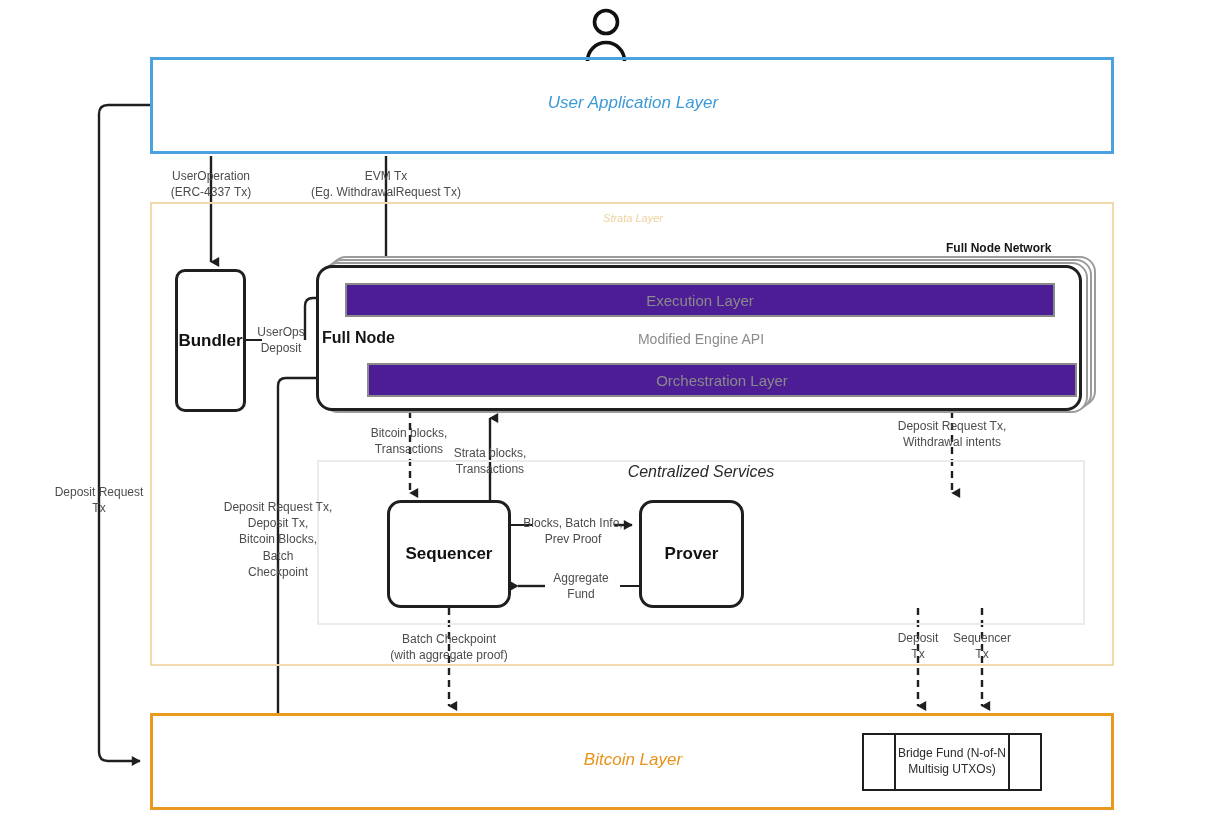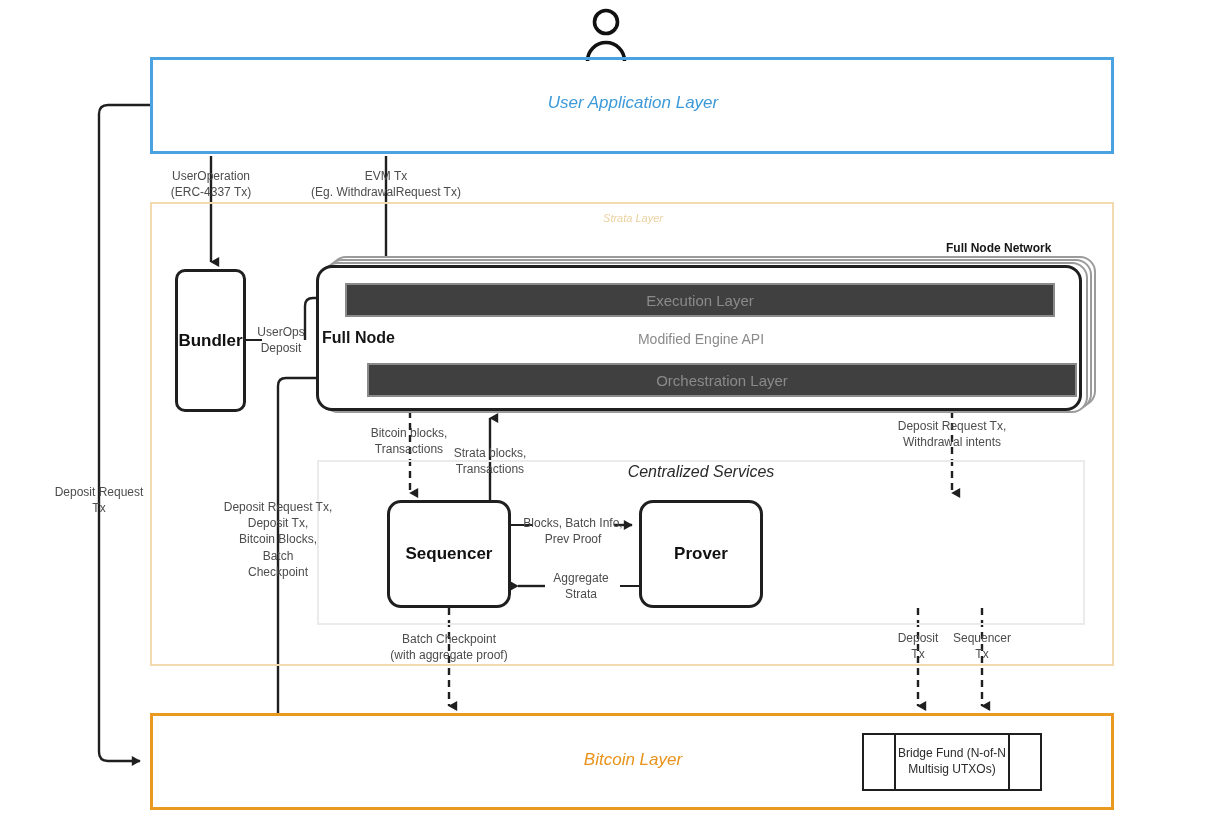--- a/index.html
+++ b/index.html
@@ -108,21 +108,21 @@
   }
   #full-node-network-label {
     position: absolute;
     left: 946px; top: 241px;
     font-size: 12px; font-weight: bold; color: #161616;
   }
   .inner-bar {
     position: absolute;
     box-sizing: border-box;
     border: 2px solid #8a8a8a;
-    background: #404040;
+    background: #4c1d95;
     display: flex;
     align-items: center;
     justify-content: center;
     font-size: 15px;
     color: #8a8a8a;
   }
   #execution-layer { left: 345px; top: 283px; width: 710px; height: 34px; }
   #orchestration-layer { left: 345px; top: 363px; width: 710px; height: 34px; margin-left: 22px; }
   #engine-api-label {
     position: absolute;
@@ -141,21 +141,21 @@
     display: flex;
     align-items: center;
     justify-content: center;
     text-align: center;
     font-weight: bold;
     color: #111111;
     line-height: 1.25;
   }
   #bundler-box { left: 175px; top: 269px; width: 71px; height: 143px; font-size: 17px; border-radius: 10px; }
   #sequencer-box { left: 387px; top: 500px; width: 124px; height: 108px; font-size: 17px; }
-  #prover-box { left: 639px; top: 500px; width: 124px; height: 108px; font-size: 17px; }
+  #prover-box { left: 639px; top: 500px; width: 105px; height: 108px; font-size: 17px; }
   #bridge-operator-box { left: 890px; top: 500px; width: 124px; height: 108px; font-size: 16px; }
 
   
   #bridge-fund {
     position: absolute;
     left: 862px; top: 733px;
     width: 180px; height: 58px;
     box-sizing: border-box;
     display: flex;
     border: 2px solid #1f1f1f;
@@ -308,21 +308,21 @@
   <div class="edge-label" style="left:409px; top:425px;">Bitcoin blocks,
 Transactions</div>
 
   <div class="edge-label" style="left:490px; top:445px;">Strata blocks,
 Transactions</div>
 
   <div class="edge-label" style="left:573px; top:515px;">Blocks, Batch Info,
 Prev Proof</div>
 
   <div class="edge-label" style="left:581px; top:570px;">Aggregate
-Strata</div>
+Fund</div>
 
   <div class="edge-label" style="left:449px; top:631px;">Batch Checkpoint
 (with aggregate proof)</div>
 
   <div class="edge-label" style="left:952px; top:418px;">Deposit Request Tx,
 Withdrawal intents</div>
 
   <div class="edge-label" style="left:918px; top:630px;">Deposit
 Tx</div>
 

